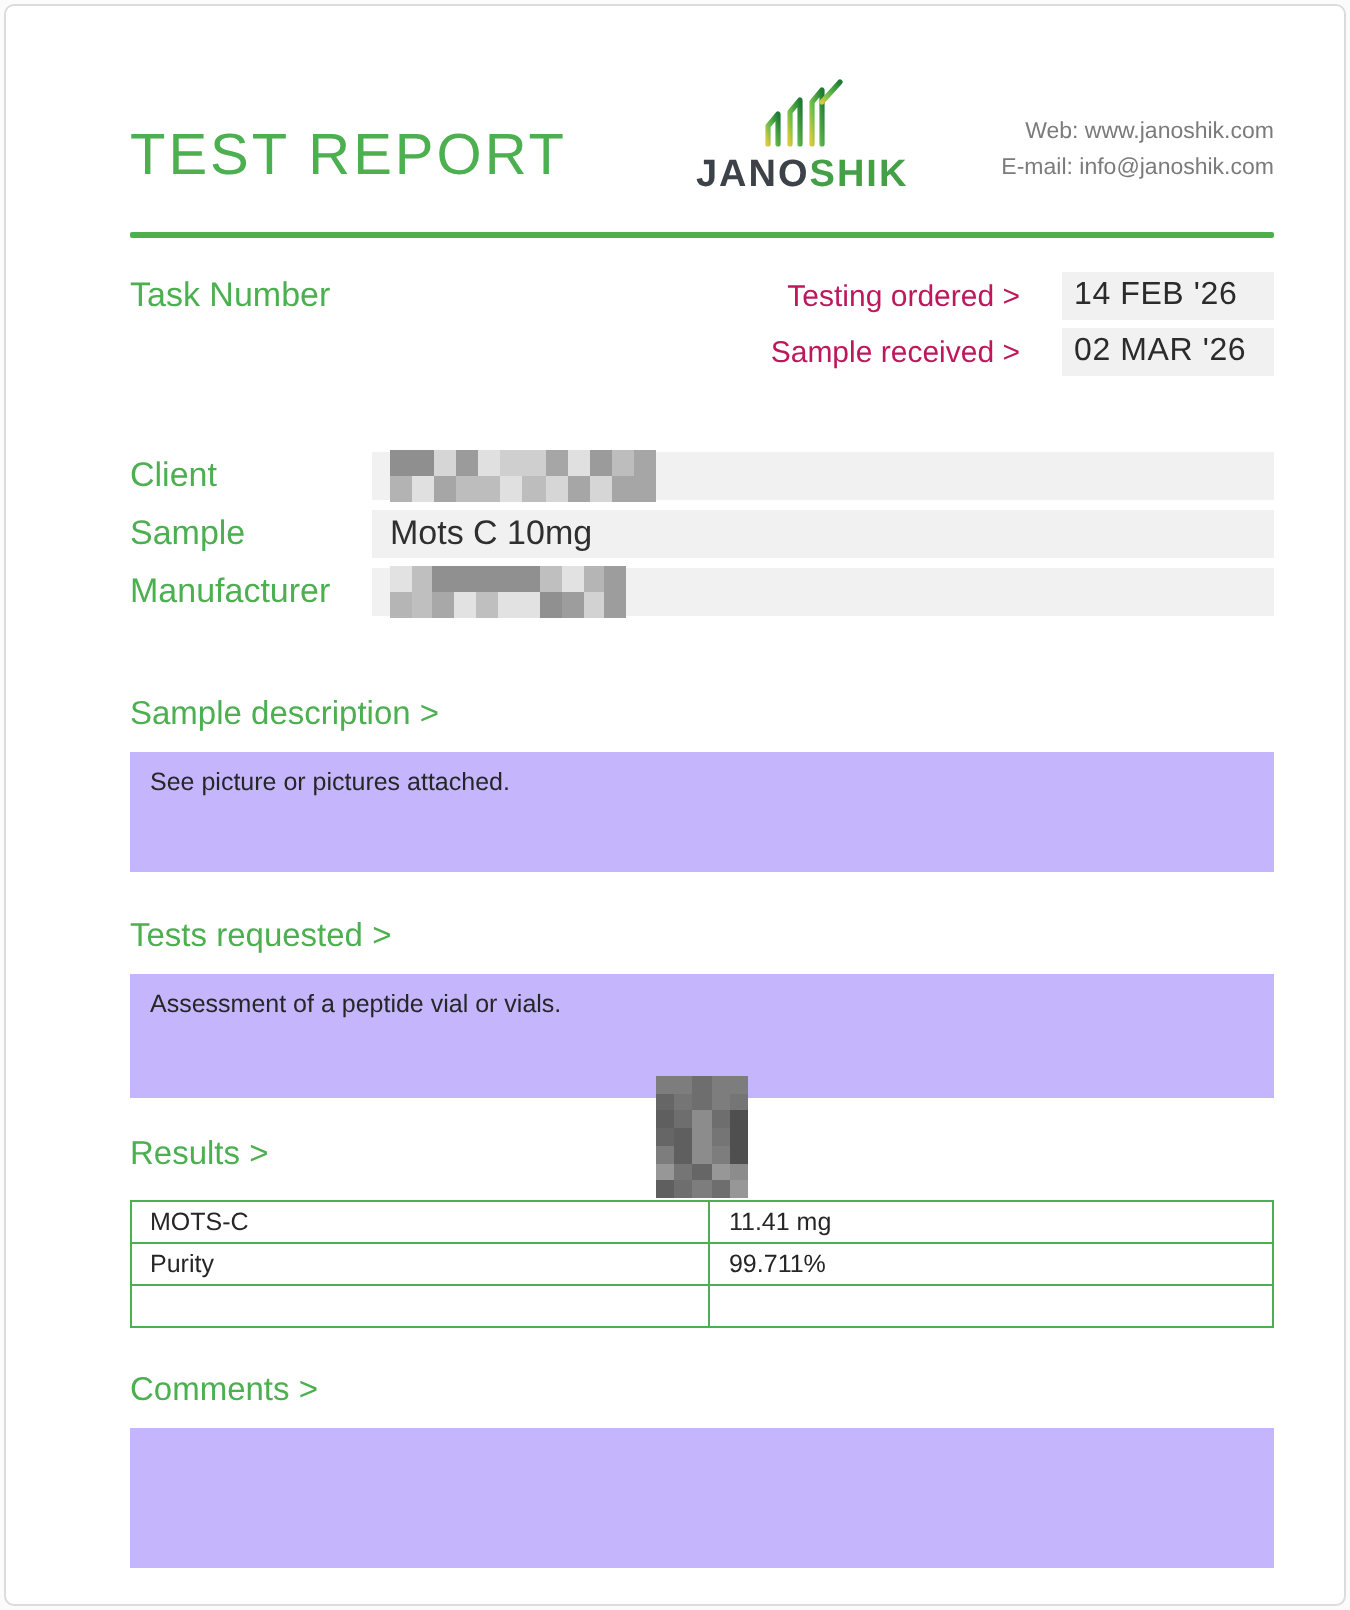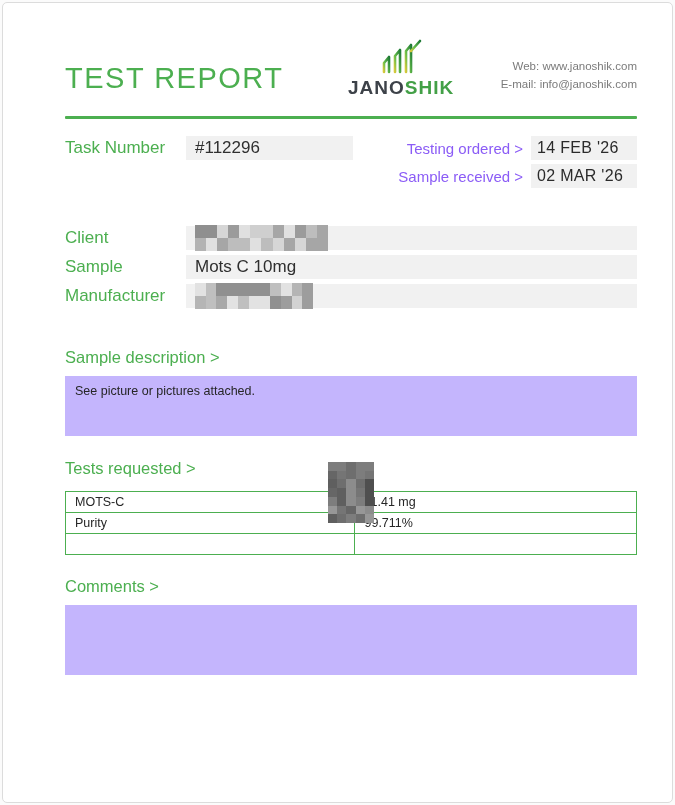--- a/index.html
+++ b/index.html
@@ -24,21 +24,21 @@
   .divider { height:3px; background:#4caf50; margin-top:19px; border-radius:1px; }
 
   
   .meta { display:flex; justify-content:space-between; margin-top:17px; }
   .task-left { display:flex; height:24px; }
   .field-label { color:#4caf50; font-size:17px; line-height:24px; }
   .task-left .field-label { width:121px; }
   .task-value { width:167px; height:24px; background:#f1f1f1; padding-left:9px; font-size:17px; line-height:24px; color:#2f2f2f; }
   .meta-right { display:flex; flex-direction:column; gap:4px; align-items:flex-end; }
   .meta-date-row { display:flex; align-items:center; height:24px; }
-  .meta-date-label { color:#8b5cf6; font-size:15px; margin-right:8px; }
+  .meta-date-label { color:#be185d; font-size:15px; margin-right:21px; }
   .meta-date-value { width:106px; height:24px; background:#f1f1f1; padding-left:6px; font-size:16px; line-height:24px; color:#2b2b2b; letter-spacing:0.3px; }
 
   
   .info-rows { margin-top:38px; }
   .info-row { display:flex; height:24px; margin-bottom:5px;justify-content:space-between; }
   .info-row .field-label { width:121px; }
   .info-value { flex:1; height:24px; background:#f1f1f1; padding-left:9px; font-size:17px; line-height:24px; color:#2f2f2f; }
 
   
   .section-heading { color:#4caf50; font-size:16.5px; line-height:20px; }
@@ -92,21 +92,20 @@
         <div>Web: www.janoshik.com</div>
         <div>E-mail: info@janoshik.com</div>
       </div>
     </div>
 
     <div class="divider"></div>
 
     <div class="meta">
       <div class="task-left">
         <div class="field-label">Task Number</div>
-        <div class="task-value">#112296</div>
       </div>
       <div class="meta-right">
         <div class="meta-date-row">
           <div class="meta-date-label">Testing ordered &gt;</div>
           <div class="meta-date-value">14 FEB '26</div>
         </div>
         <div class="meta-date-row">
           <div class="meta-date-label">Sample received &gt;</div>
           <div class="meta-date-value">02 MAR '26</div>
         </div>
@@ -177,20 +176,21 @@
               <div class="mosaic-cell" style="background: rgb(157, 157, 157);"></div>
             </div>
           </div>
       </div>
     </div>
 
     <div class="section-heading h-sample">Sample description &gt;</div>
     <div class="text-box box-sample">See picture or pictures attached.</div>
 
     <div class="section-heading h-tests">Tests requested &gt;</div>
+    <div class="text-box box-tests">Assessment of a peptide vial or vials.</div>
 
     <div class="results-section">
       <div class="photo-mosaic">
           <div class="mosaic-cell" style="background: rgb(125, 125, 125);"></div>
           <div class="mosaic-cell" style="background: rgb(125, 125, 125);"></div>
           <div class="mosaic-cell" style="background: rgb(110, 110, 110);"></div>
           <div class="mosaic-cell" style="background: rgb(125, 125, 125);"></div>
           <div class="mosaic-cell" style="background: rgb(125, 125, 125);"></div>
           <div class="mosaic-cell" style="background: rgb(102, 102, 102);"></div>
           <div class="mosaic-cell" style="background: rgb(117, 117, 117);"></div>
@@ -216,20 +216,21 @@
           <div class="mosaic-cell" style="background: rgb(117, 117, 117);"></div>
           <div class="mosaic-cell" style="background: rgb(102, 102, 102);"></div>
           <div class="mosaic-cell" style="background: rgb(151, 151, 151);"></div>
           <div class="mosaic-cell" style="background: rgb(140, 140, 140);"></div>
           <div class="mosaic-cell" style="background: rgb(95, 95, 95);"></div>
           <div class="mosaic-cell" style="background: rgb(110, 110, 110);"></div>
           <div class="mosaic-cell" style="background: rgb(125, 125, 125);"></div>
           <div class="mosaic-cell" style="background: rgb(110, 110, 110);"></div>
           <div class="mosaic-cell" style="background: rgb(151, 151, 151);"></div>
         </div>
+      <div class="section-heading h-results">Results &gt;</div>
       <table class="results">
         <tbody>
           <tr>
             <td class="c1">MOTS-C</td>
             <td>11.41 mg</td>
           </tr>
           <tr>
             <td class="c1">Purity</td>
             <td>99.711%</td>
           </tr>

